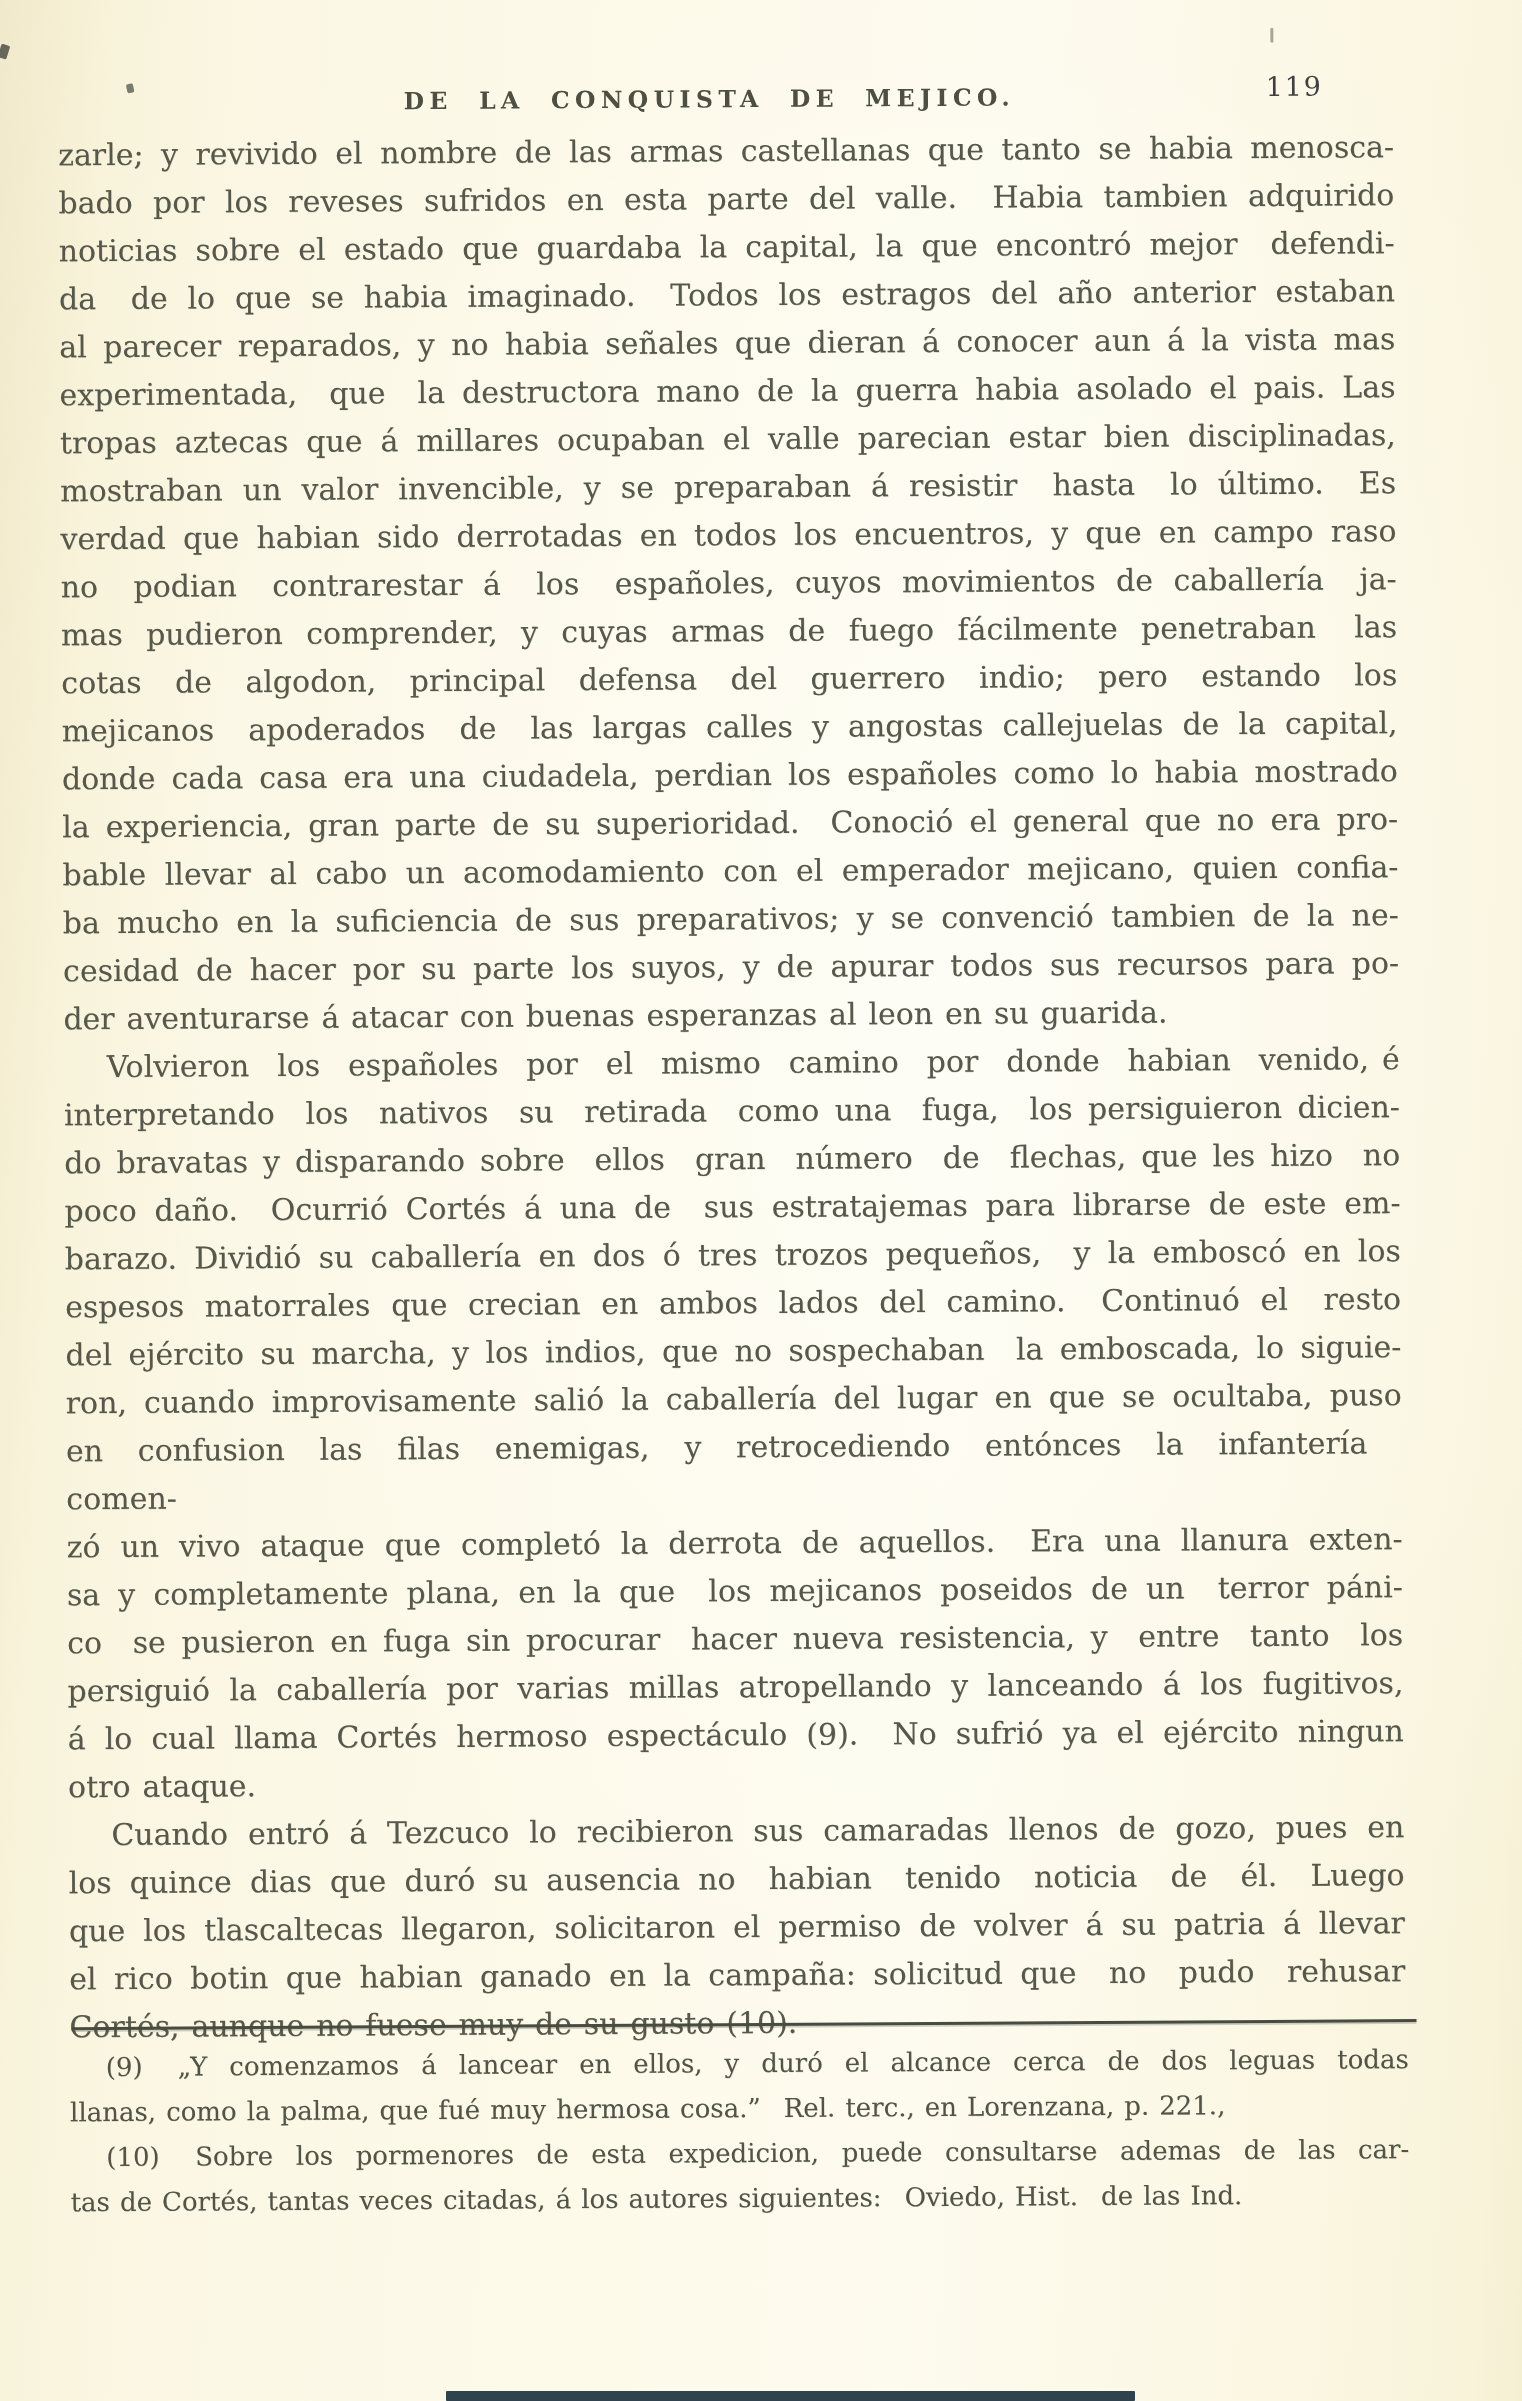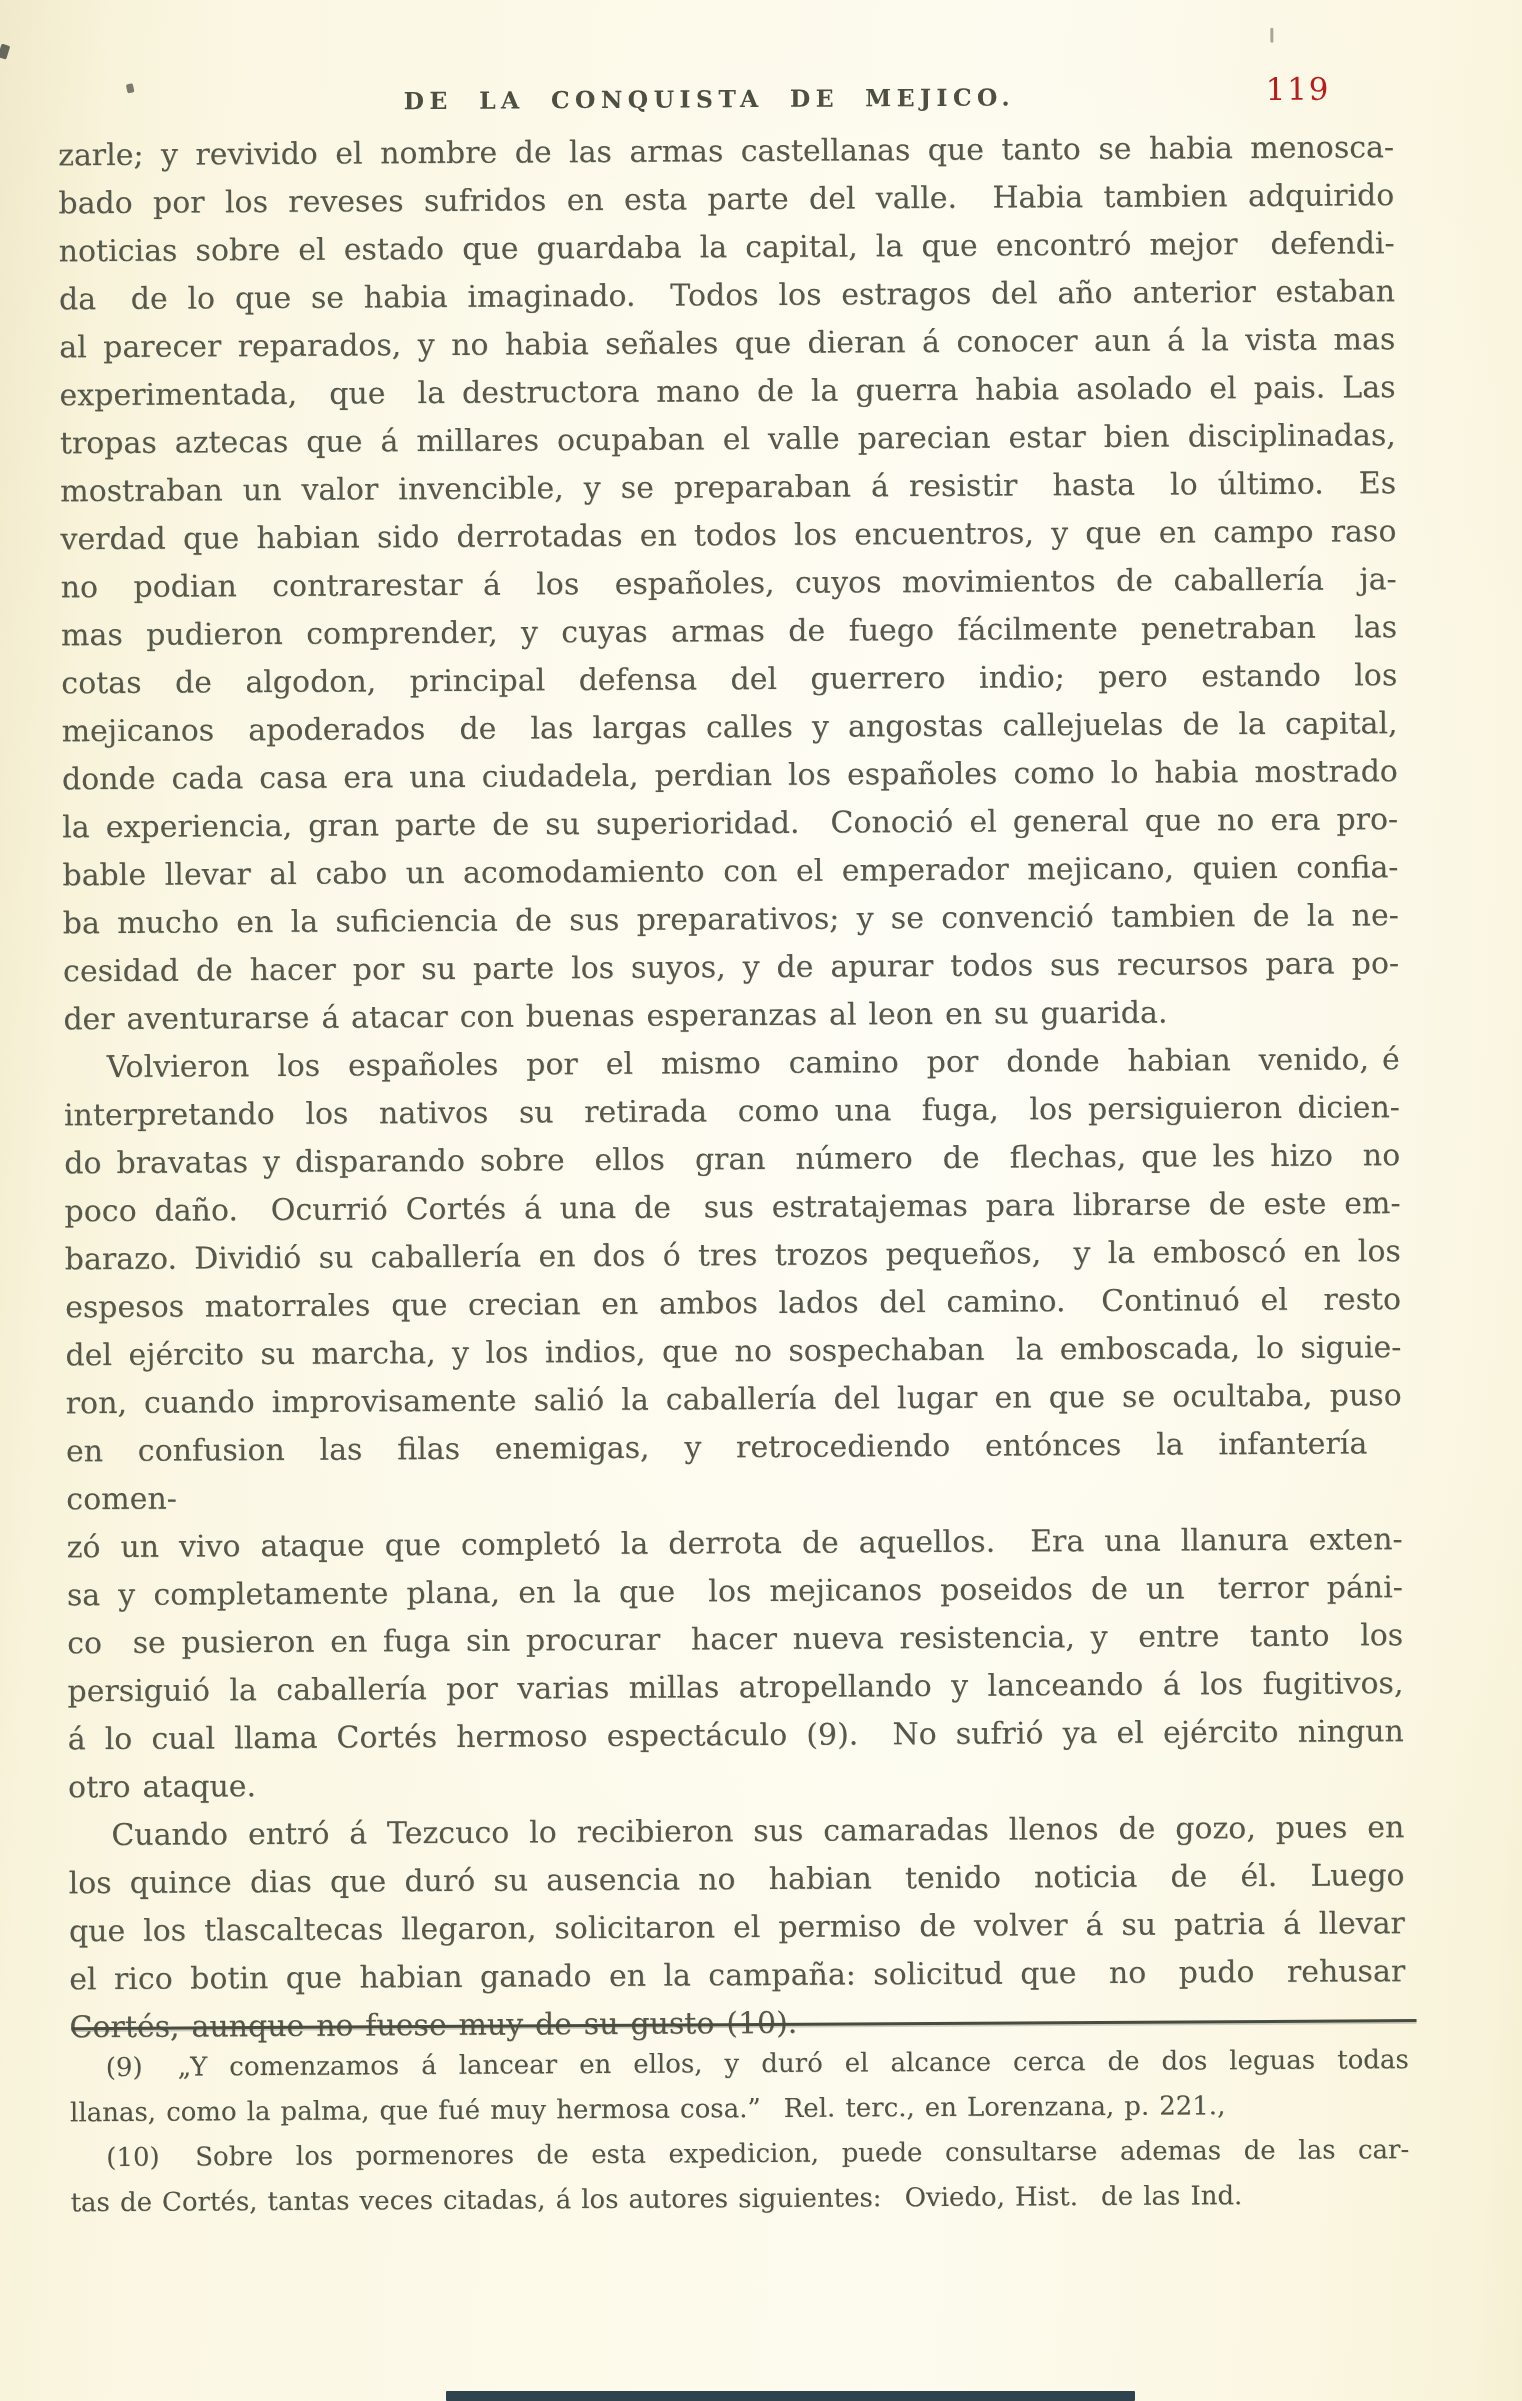--- a/index.html
+++ b/index.html
@@ -30,22 +30,22 @@
     font-size: 23.5px;
     font-weight: bold;
     letter-spacing: 5.4px;
     word-spacing: 12.7px;
     color: #4c4f42;
   }
   .page-number {
     position: absolute;
     left: 1271px;
     top: 74px;
-    font-size: 31px;
-    color: #b91c1c;
+    font-size: 27px;
+    color: #404040;
     letter-spacing: 1.8px;
   }
   .main-text {
     position: absolute;
     left: 63px;
     top: 127px;
     width: 1336px;
     font-size: 30px;
     line-height: 48px;
     word-spacing: 2.3px;

